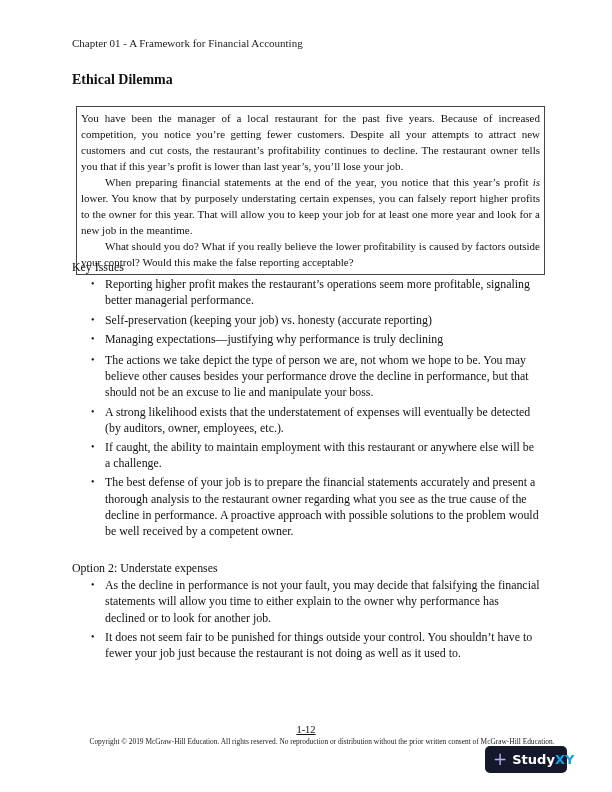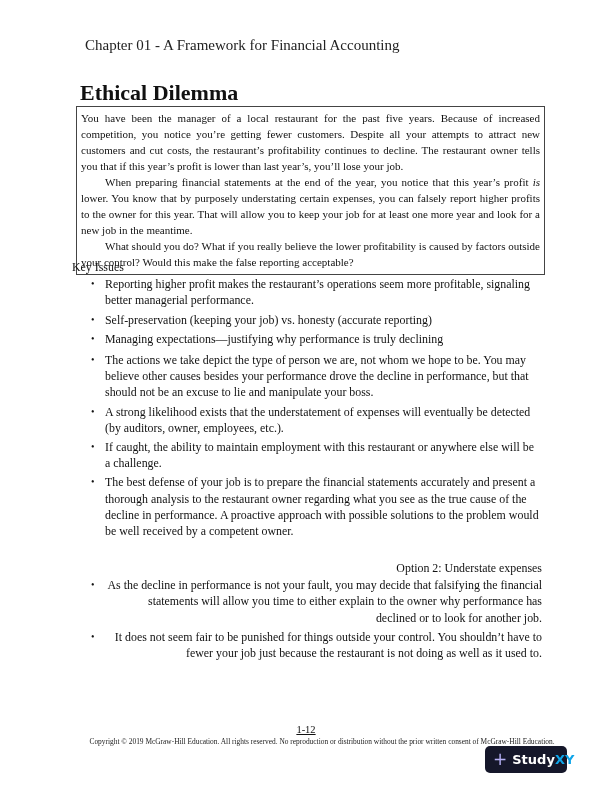--- a/index.html
+++ b/index.html
@@ -1,24 +1,24 @@
 <!DOCTYPE html>
 <html><head>
   <meta charset="utf-8">
   <style>
     html, body { margin: 0; padding: 0; }
     body {
       width: 612px; height: 792px; background: #ffffff; position: relative;
       font-family: "Liberation Serif", serif; color: #111; overflow: hidden;
     }
     .header {
-      position: absolute; left: 85px; top: 37px; font-size: 15px; color: #222;
+      position: absolute; left: 72px; top: 37px; font-size: 11px; color: #222;
     }
     .title {
-      position: absolute; left: 72px; top: 72px; font-size: 22px; font-weight: bold; margin: 8px;
+      position: absolute; left: 72px; top: 72px; font-size: 14px; font-weight: bold; margin: 0;
     }
     .box {
       position: absolute; left: 76px; top: 106px; width: 456px;
       border: 1px solid #444; padding: 3px 4px 4px 4px; box-sizing: border-box;
       width: 469px;
       font-size: 11px; line-height: 16px; text-align: justify;
     }
     .box p { margin: 0; }
     .box p.indent { text-indent: 24px; }
     .section {
@@ -26,21 +26,21 @@
     }
     .section .heading { margin: 0 0 1px 0; }
     .section ul { list-style: none; margin: 0; padding: 0; }
     .section li { position: relative; padding-left: 33px; margin-bottom: 3px; }
     .section li .bullet {
       position: absolute; left: 19px; top: 0; font-size: 10px;
     }
     .section li .text { display: block; }
     .sec-key { top: 259px; }
     .sec-opt1 { top: 352px; }
-    .sec-opt2 { top: 560px; text-align: right; }
+    .sec-opt2 { top: 560px; }
     .footer-page {
       position: absolute; top: 724px; left: 0; width: 612px; text-align: center; font-size: 10.5px; text-decoration: underline;
     }
     .footer-copy {
       position: absolute; top: 737px; left: 70px; width: 472px; text-align: center; font-size: 7.4px; line-height: 9px; color: #222; margin-left: 16px;
     }
     .badge {
       position: absolute; left: 485px; top: 746px; width: 82px; height: 27px;
       background: #15172a; border-radius: 5px; display: flex; align-items: center;
       box-sizing: border-box; padding-left: 8px;

